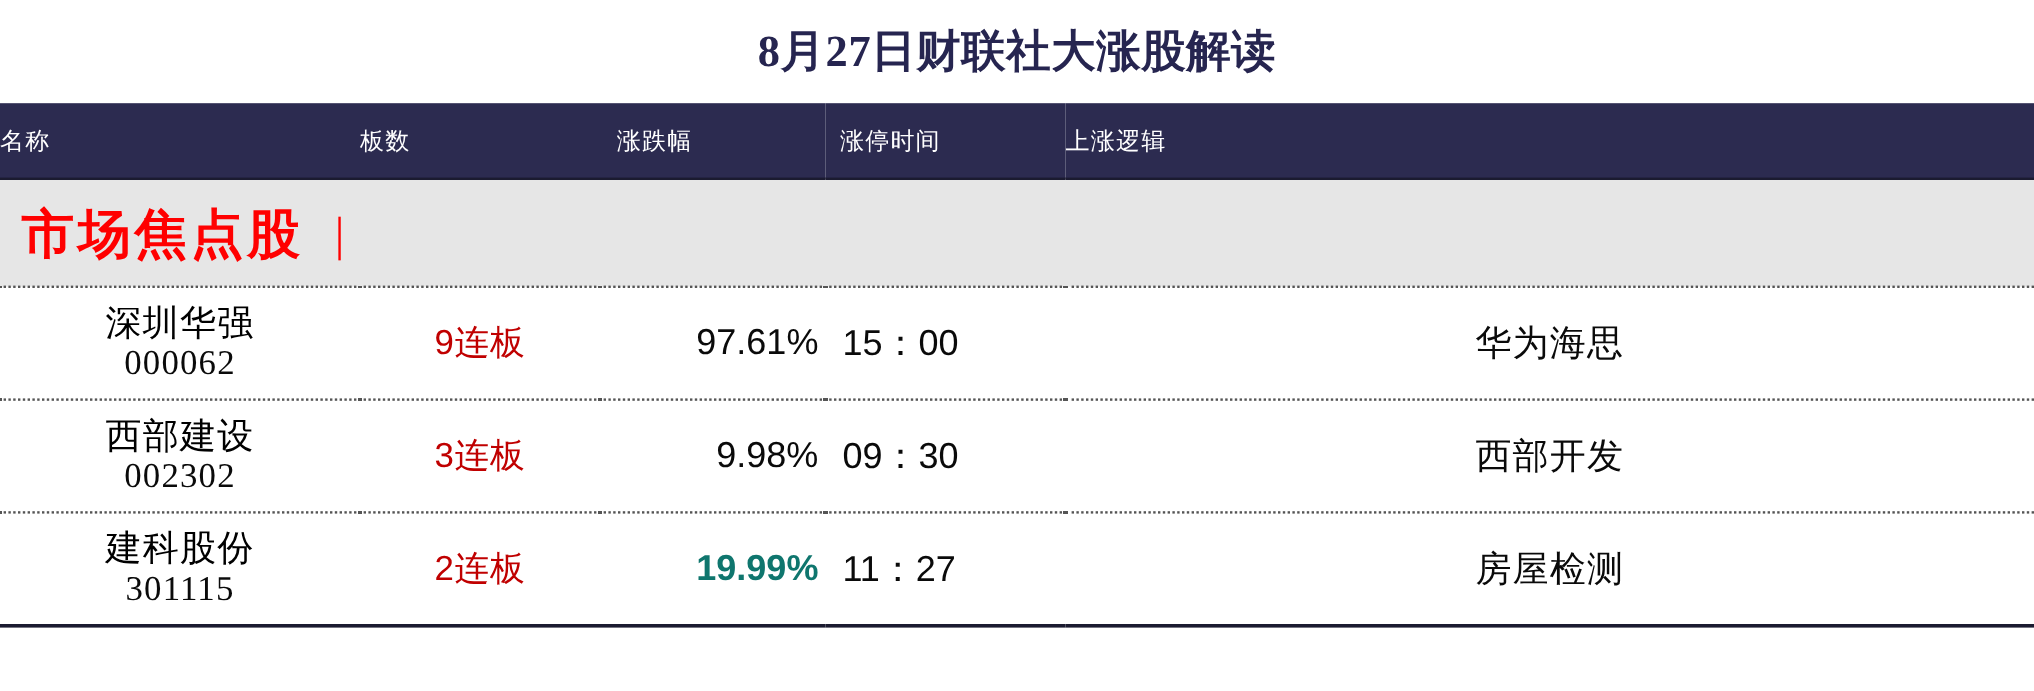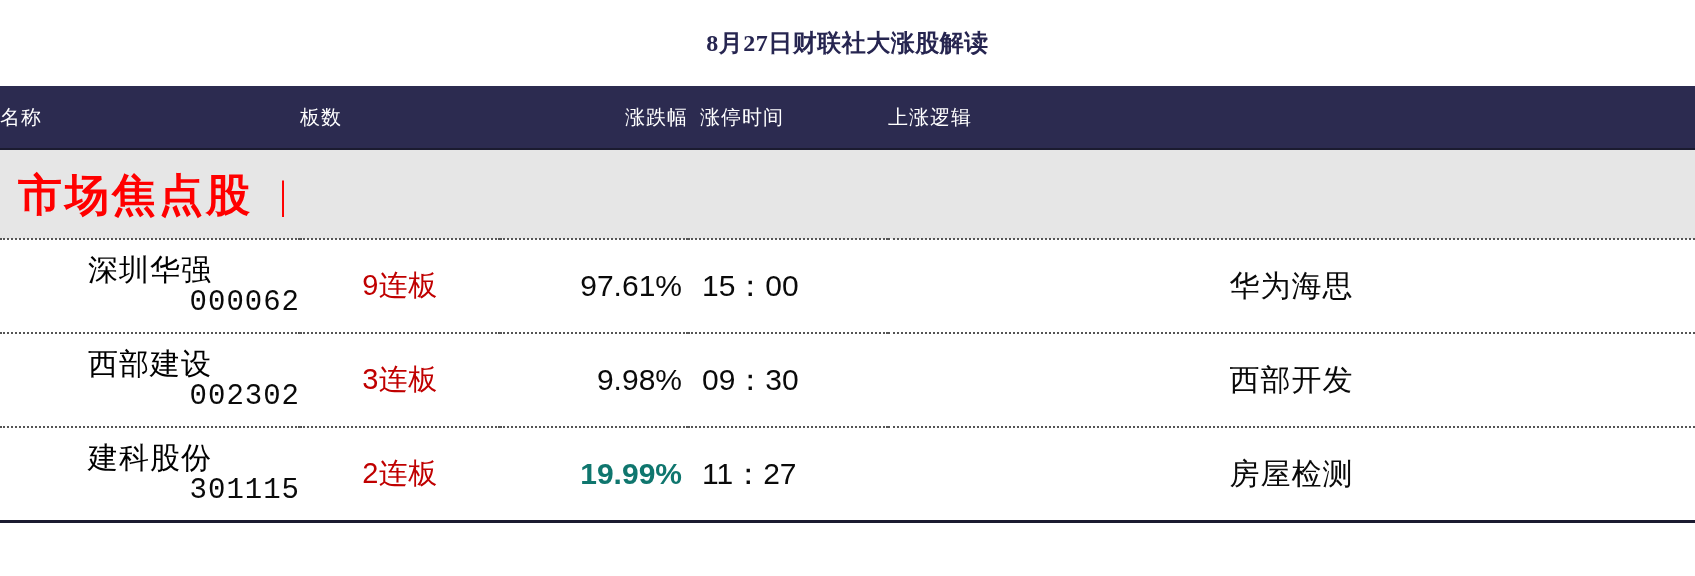--- a/index.html
+++ b/index.html
@@ -23,21 +23,21 @@
   
   .title-bar {
     height: 86px;
     display: flex;
     align-items: center;
     justify-content: center;
     background: #ffffff;
   }
   .title-text {
     font-family: "Liberation Serif", "DejaVu Serif", serif;
-    font-size: 24px;
+    font-size: 37px;
     font-weight: bold;
     color: #262550;
     letter-spacing: 0.5px;
     white-space: nowrap;
   }
 
   
   .table {
     width: 1695px;
     border-collapse: collapse;
@@ -59,21 +59,21 @@
     font-family: "Liberation Sans", "DejaVu Sans", sans-serif;
     font-size: 20px;
     font-weight: normal;
     text-align: left;
     height: 62px;
     padding: 0;
     vertical-align: middle;
     border: none;
     letter-spacing: 1px;
   }
-  thead th.th-change { text-align: right; padding-left: 14px; }
+  thead th.th-change { text-align: left; padding-left: 14px; }
   thead th.th-time   { text-align: left; padding-left: 12px; }
 
   
   .section-row td {
     background: #E6E6E6;
     height: 88px;
     padding: 0 0 0 18px;
     vertical-align: middle;
     border-top: 2px solid #1b1b30;
     border-bottom: 2px dotted #555555;
@@ -117,23 +117,22 @@
     display: block;
     font-size: 30px;
     color: #000000;
     font-family: "Liberation Sans", "DejaVu Sans", sans-serif;
     letter-spacing: 1px;
   }
   .stock-code {
     display: block;
     font-size: 29px;
     color: #0a0a0a;
-    font-family: Liberation Mono, monospace;
-    letter-spacing: 1px;
-    text-align: right;
+    font-family: Liberation Serif, serif;
+    letter-spacing: 1px;
   }
 
   .cell-boards {
     text-align: center;
   }
   .boards-text {
     font-size: 29px;
     font-weight: normal;
     color: #C00000;
     font-family: "Liberation Sans", "DejaVu Sans", sans-serif;

